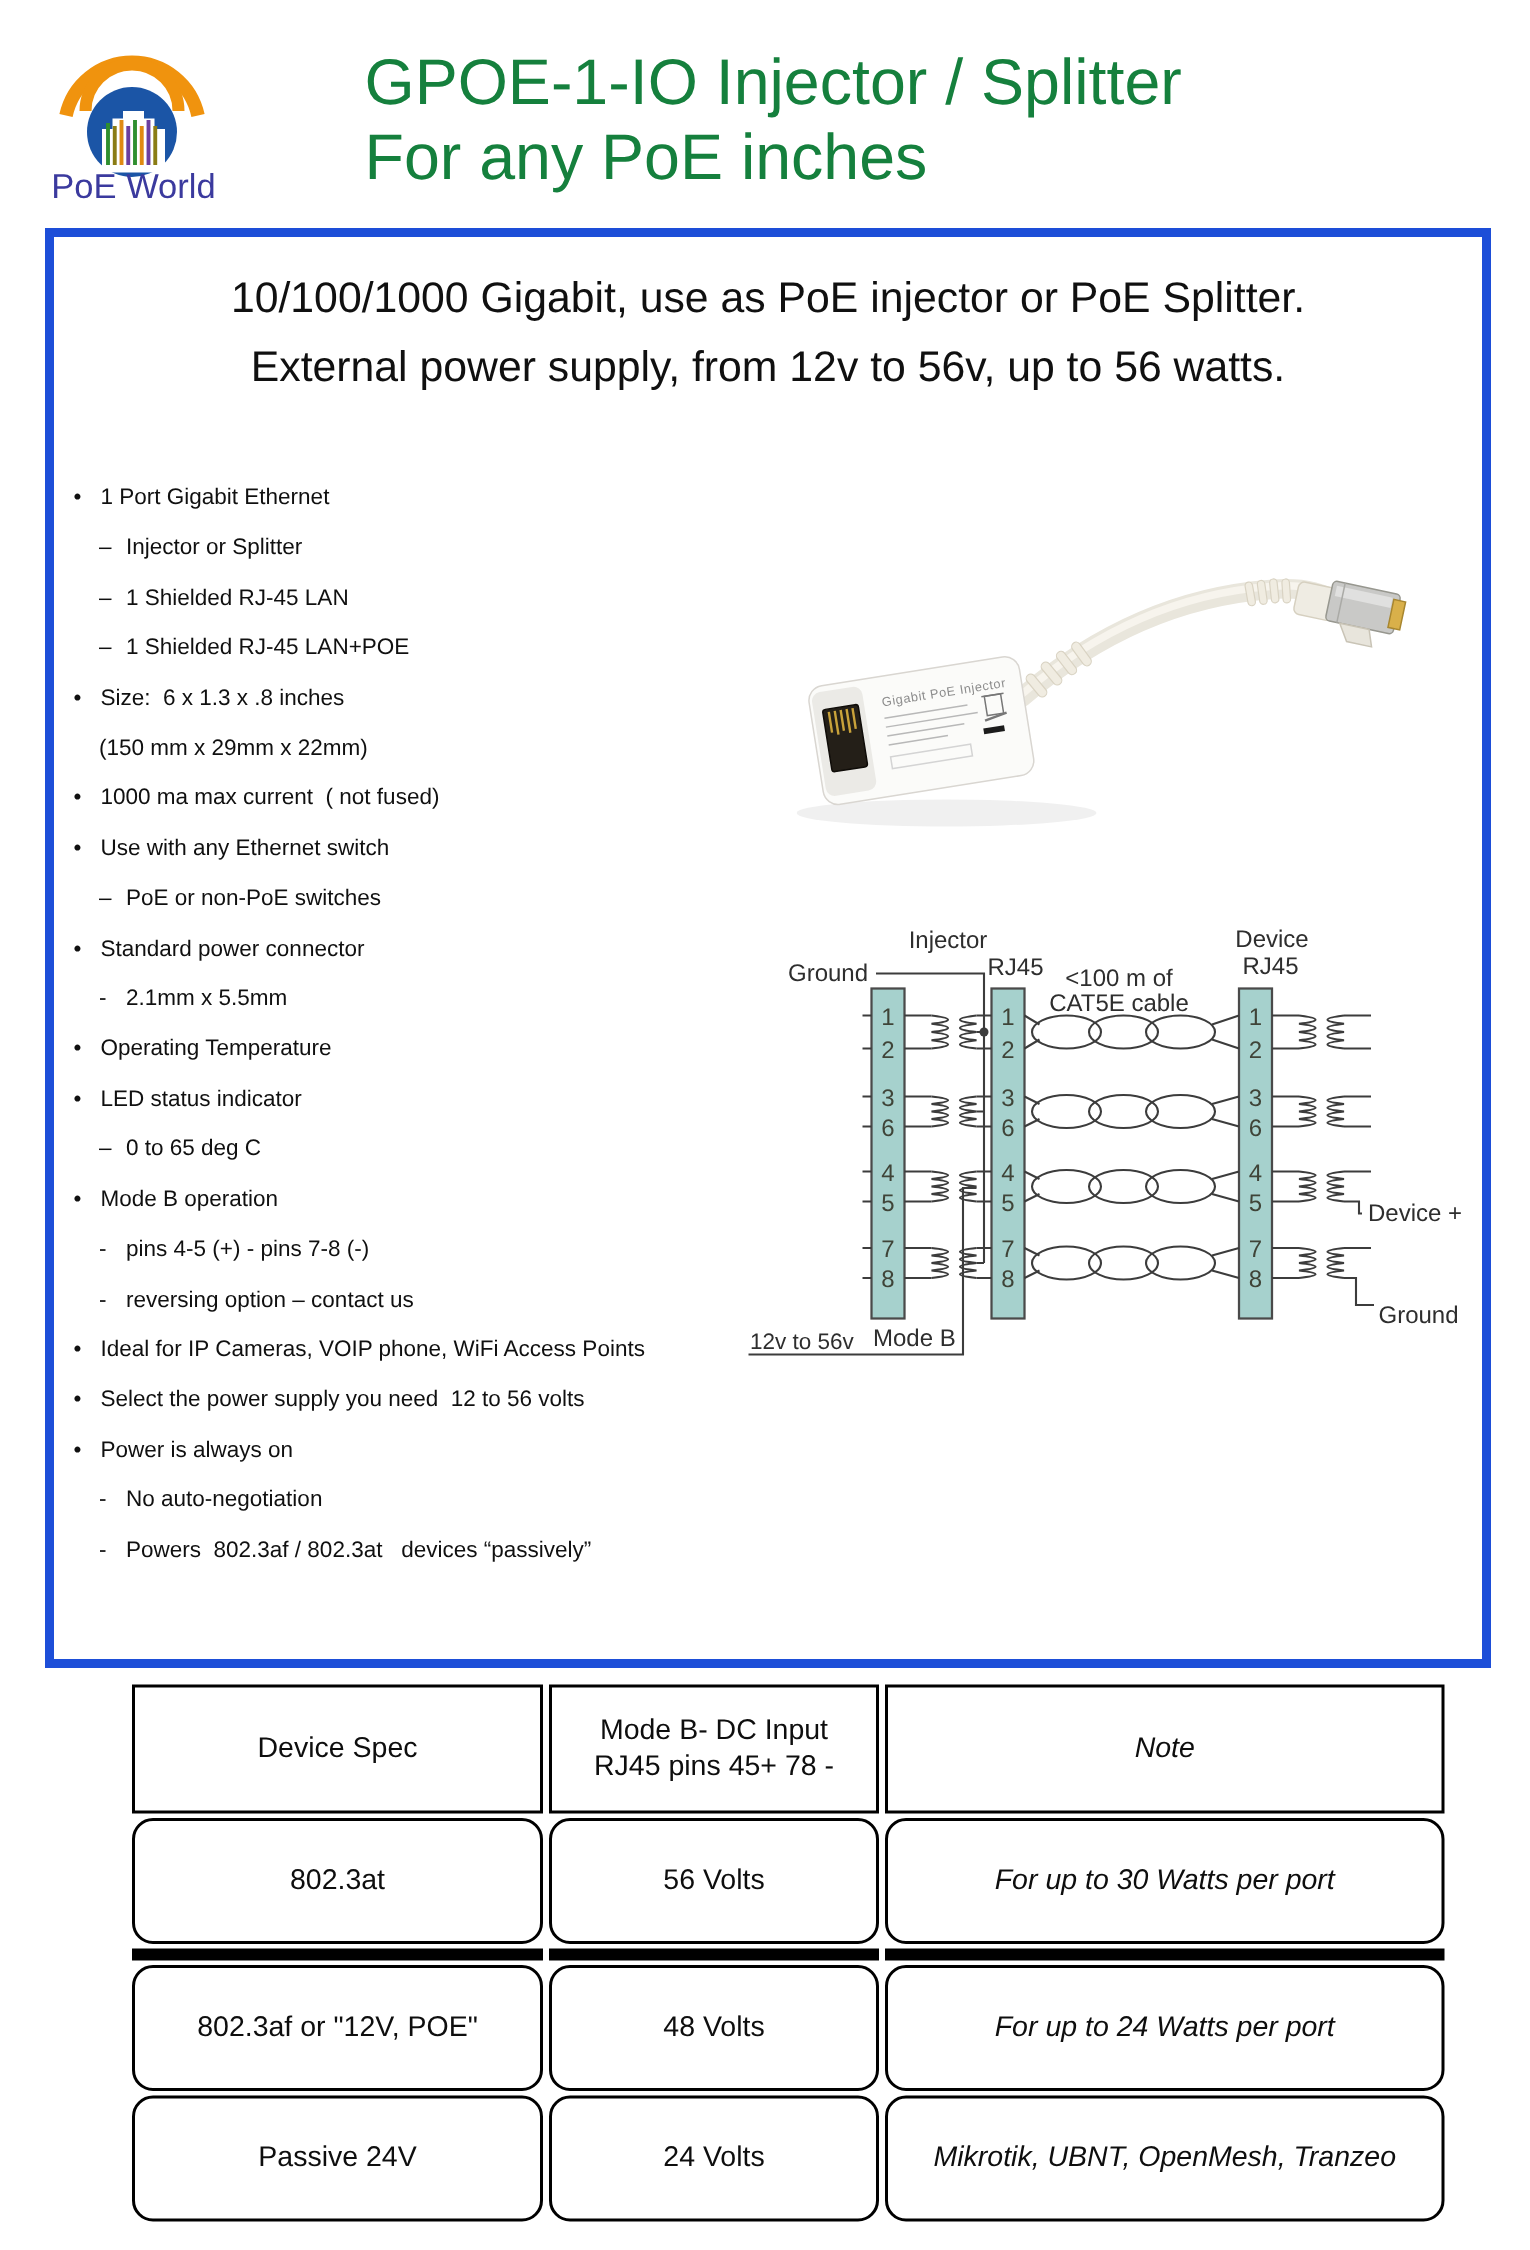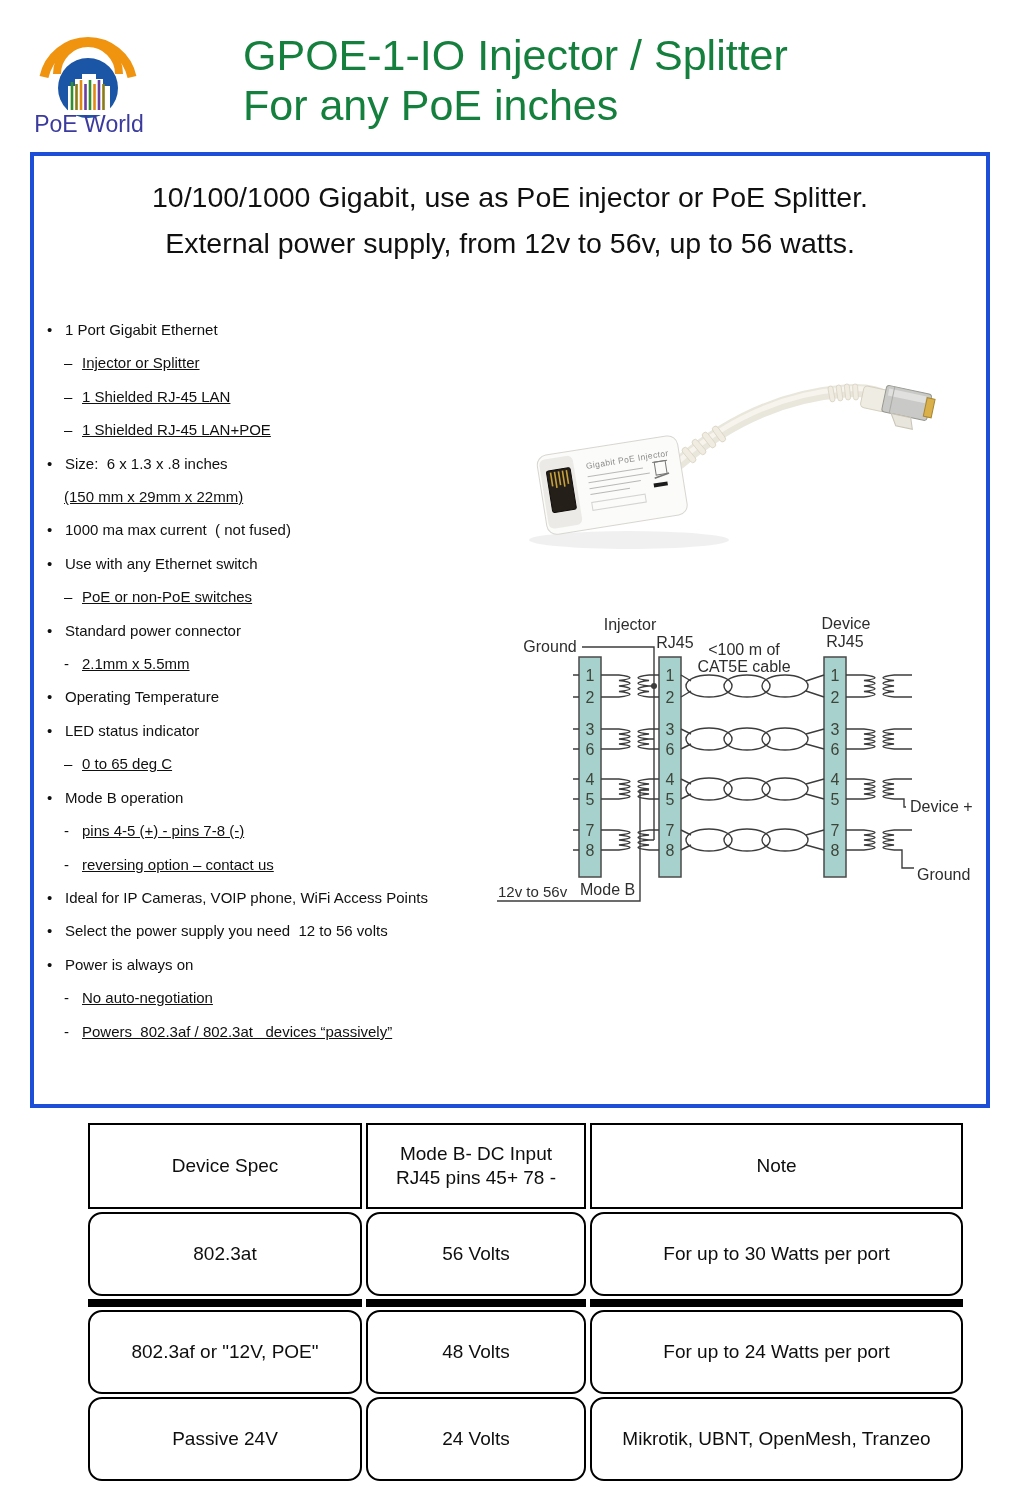--- a/index.html
+++ b/index.html
@@ -4,47 +4,47 @@
 <style>
   html,body{margin:0;padding:0;background:#fff;}
   .page{position:relative;width:1020px;height:1500px;background:#fff;overflow:hidden;
         font-family:"Liberation Sans",sans-serif;color:#111;}
 
   
   .logo{position:absolute;left:24px;top:20px;width:130px;height:118px;}
   .title{position:absolute;left:243px;top:30px;font-size:43px;line-height:50px;color:#15803d;}
 
   
-  .mainbox{position:absolute;left:30px;top:152px;width:952px;height:948px;border:4px solid #1d4ed8;background:#fff;}
+  .mainbox{position:absolute;left:30px;top:152px;width:952px;height:948px;border:6px solid #1d4ed8;background:#fff;}
   .intro{position:absolute;left:0;top:18px;width:100%;text-align:center;font-size:28.5px;line-height:46px;color:#101010;}
 
   .features{position:absolute;left:13px;top:157px;margin:0;padding:0;list-style:none;
             font-size:15px;line-height:33.4px;color:#101010;}
   .features li{white-space:pre;}
-  .features li.lv1{margin-left:17px;text-decoration:underline;}
+  .features li.lv1{margin-left:17px;}
   .features .mk{display:inline-block;width:18px;}
   .features li.nomark .mk{width:0;}
 
   .product{position:absolute;left:495px;top:192px;width:455px;height:220px;}
   .wiring{position:absolute;left:460px;top:458px;width:480px;height:292px;}
 
   svg{font-family:"Liberation Sans",sans-serif;}
   .dlab{font-size:16px;fill:#2e2e2e;}
   .dlab-s{font-size:15px;fill:#2e2e2e;}
   .pin{font-size:16px;fill:#3f4438;}
   .wire{stroke:#3c3c3c;stroke-width:1.4;fill:none;}
   .bar{stroke:#4a4a4a;stroke-width:1.5;}
 
   
   .spec-table{position:absolute;left:84px;top:1120px;border-collapse:separate;border-spacing:4px 3px;}
   .spec-table td{border:2px solid #000;text-align:center;vertical-align:middle;
                  font-size:19px;line-height:24px;color:#0e0e0e;background:#fff;padding:4px;}
   .spec-table .c1{width:262px;margin-top:42px;}
   .spec-table .c2{width:208px;white-space:pre-line;}
-  .spec-table .c3{width:361px;}
+  .spec-table .c3{width:361px;font-style:italic;}
   .spec-table tr.hdr td{height:74px;}
   .spec-table tr.row td{height:72px;border-radius:14px;}
   .spec-table tr.sep td{border:none;background:#000;height:8px;padding:0;}
 </style>
 </head>
 <body>
 
 <div class="page">
 
   <svg class="logo" viewBox="0 0 130 118">

